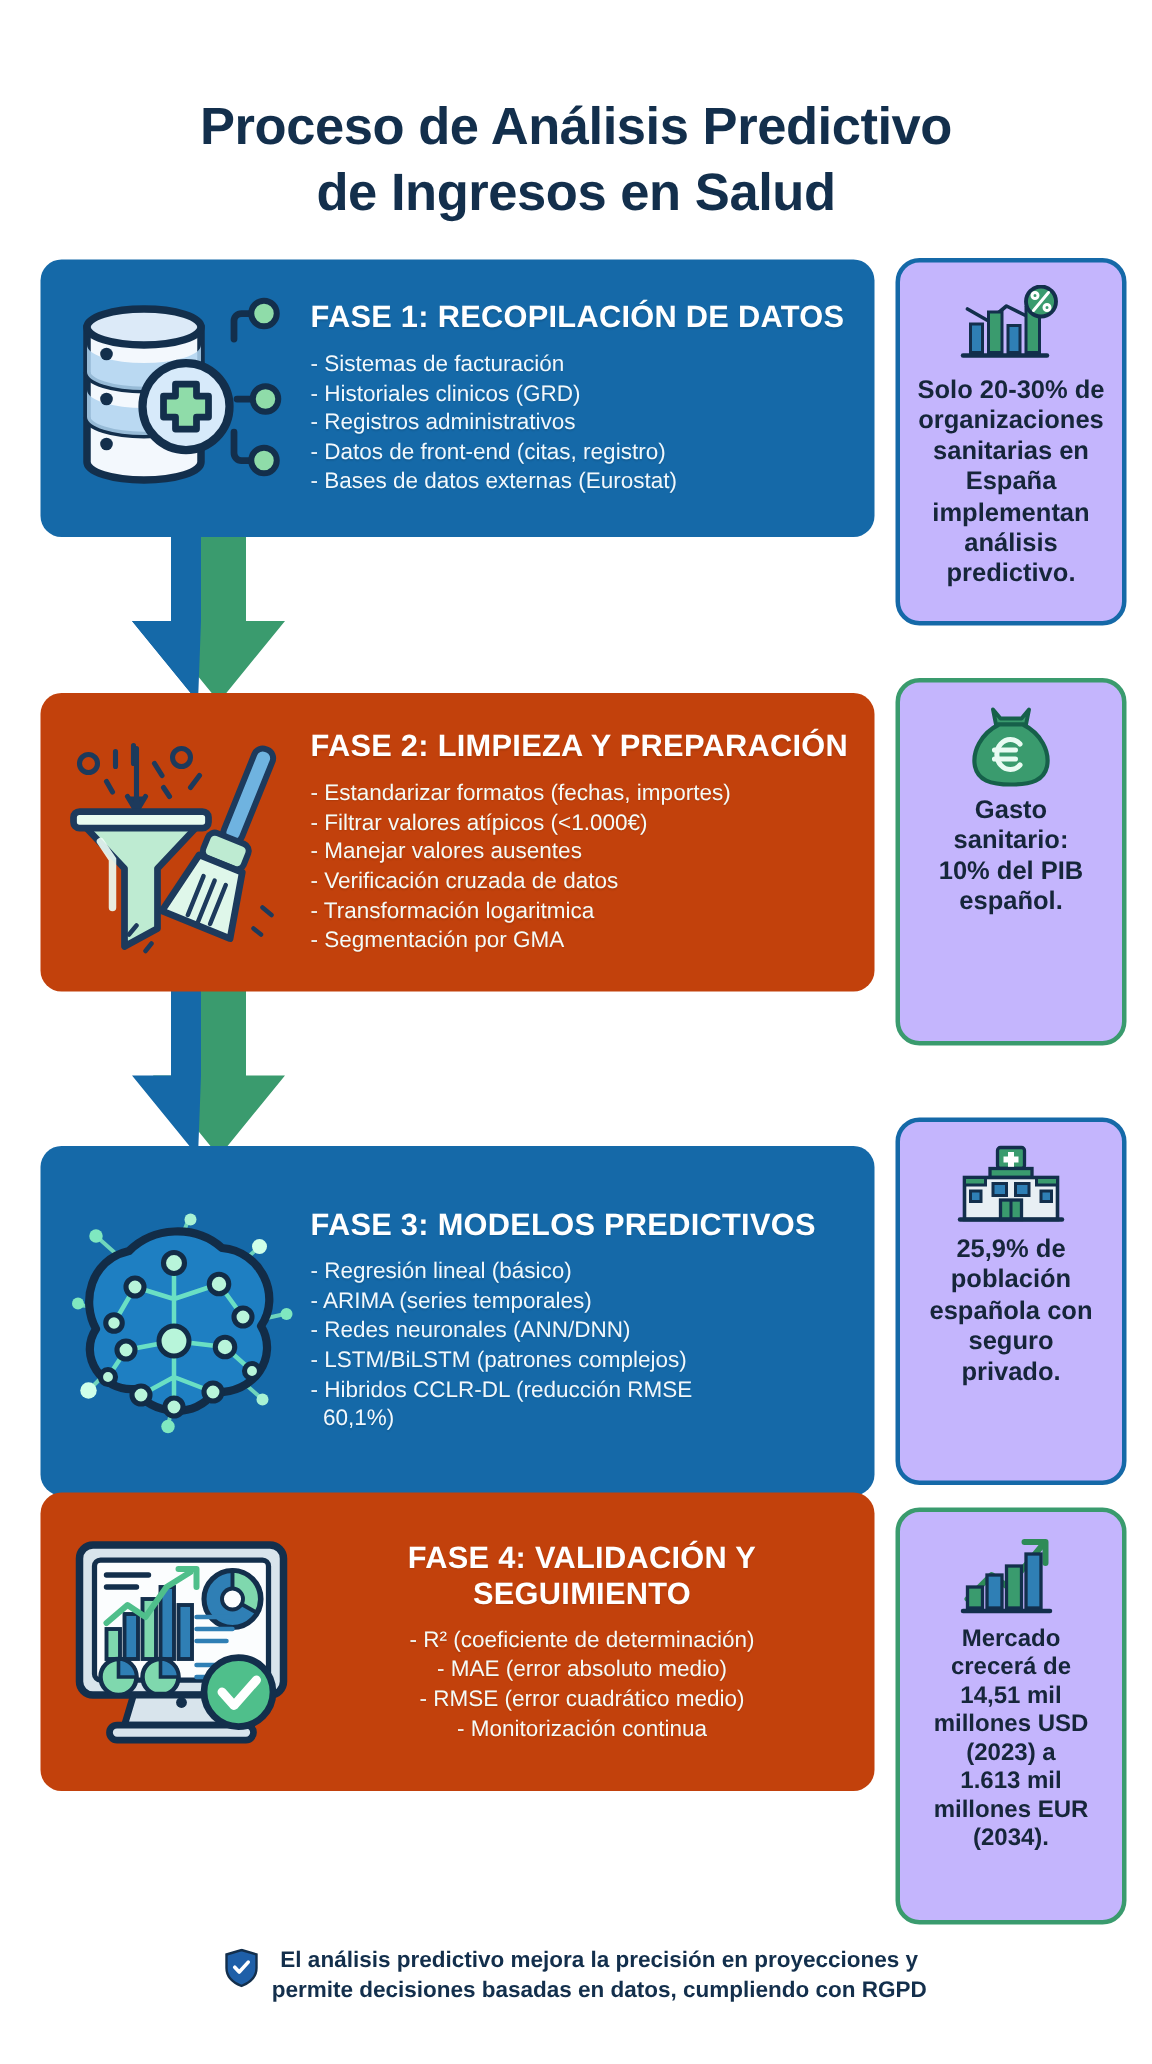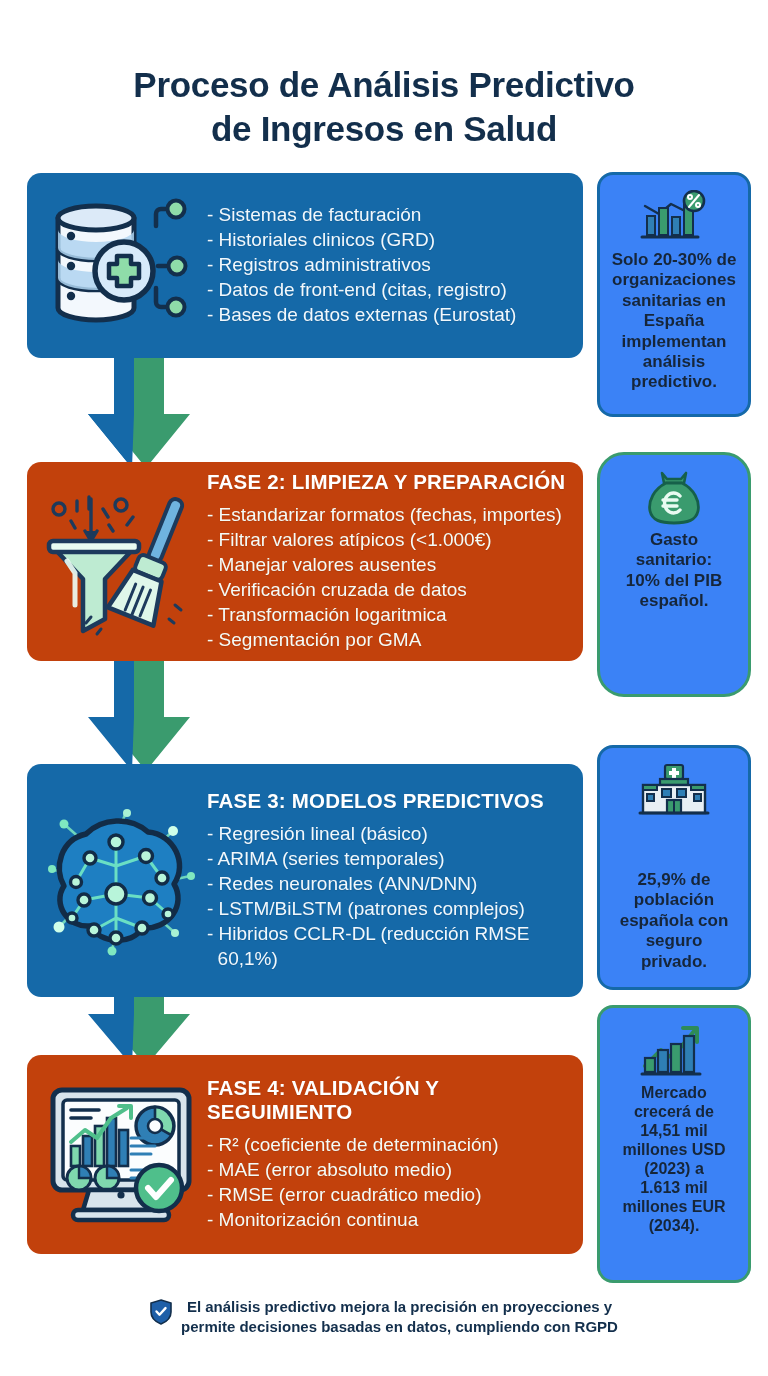--- a/index.html
+++ b/index.html
@@ -38,63 +38,63 @@
     display:flex;align-items:center;justify-content:center;
   }
   .phase-body{flex:1 1 auto;padding-left:2px;}
   .phase-head{
     color:#ffffff;font-size:20.5px;font-weight:bold;
     letter-spacing:0.2px;margin:0 0 9px 0;
     text-shadow:0 1px 1px rgba(0,0,0,.12);
   }
   .phase-list{list-style:none;margin:0;padding:0;}
   .phase-list li{
-    color:#F2F8FC;font-size:19px;line-height:1.31;
+    color:#F2F8FC;font-size:15px;line-height:1.31;
     white-space:pre-wrap;
     text-shadow:0 1px 1px rgba(0,0,0,.10);
   }
   .phase.green .phase-list li{color:#F4FBF7;}
 
   
   #phase-1{top:173px;height:185px;}
   #phase-2{top:462px;height:199px;}
   #phase-3{top:764px;height:233px;}
-  #phase-4{top:1055px;height:199px;}
+  #phase-4{top:995px;height:199px;text-align:center;}
 
   
   .arrow{position:absolute;left:78px;width:120px;z-index:1;}
   #arrow-1{top:352px;height:118px;}
   #arrow-2{top:655px;height:118px;}
   #arrow-3{top:958px;height:110px;}
 
   
   .stat-card{
     position:absolute;left:597px;width:154px;
     box-sizing:border-box;
-    background:#3b82f6;
+    background:#c4b5fd;
     border-radius:16px;
     border:3px solid #1569A8;
     display:flex;flex-direction:column;
     align-items:center;justify-content:flex-start;
     padding:13px 7px 10px 7px;
     z-index:4;
   }
   .stat-card.greenline{border-color:#3A9B6E;}
   .stat-icon{
     height:58px;display:flex;align-items:center;justify-content:center;
     margin-bottom:4px;
   }
   .stat-text{
     color:#16263A;font-size:17px;line-height:1.20;
     text-align:center;font-weight:bold;
     white-space:pre-line;
   }
   #stat-1{top:172px;height:245px;}
-  #stat-2{top:452px;height:245px;border-radius:27px;}
-  #stat-3{top:745px;height:245px;gap:47px;}
+  #stat-2{top:452px;height:245px;}
+  #stat-3{top:745px;height:245px;}
   #stat-4{top:1005px;height:278px;}
   #stat-4 .stat-text{font-size:16px;line-height:1.19;text-align:center;}
 
   
   #footer{
     position:absolute;left:0;top:1297px;width:768px;
     display:flex;align-items:flex-start;justify-content:center;
     gap:9px;padding:0 46px;box-sizing:border-box;
   }
   #footer .txt{
@@ -131,20 +131,21 @@
         <ellipse cx="50" cy="22" rx="38" ry="12" fill="#DCEAF8" stroke="#132F4C" stroke-width="5"></ellipse>
         <circle cx="25" cy="40" r="4.2" fill="#132F4C"></circle>
         <circle cx="25" cy="70" r="4.2" fill="#132F4C"></circle>
         <circle cx="25" cy="100" r="4.2" fill="#132F4C"></circle>
       </g>
       <circle cx="78" cy="75" r="29" fill="#D7EAFA" stroke="#132F4C" stroke-width="5.5"></circle>
       <path d="M71 60 h14 v8 h8 v14 h-8 v8 h-14 v-8 h-8 v-14 h8 z" fill="#8FDCA9" stroke="#132F4C" stroke-width="4.5" stroke-linejoin="round"></path>
     </svg>
   </div>
   <div class="phase-body">
+    <div class="phase-head">FASE 1: RECOPILACIÓN DE DATOS</div>
     <ul class="phase-list">
       <li>- Sistemas de facturación</li>
       <li>- Historiales clinicos (GRD)</li>
       <li>- Registros administrativos</li>
       <li>- Datos de front-end (citas, registro)</li>
       <li>- Bases de datos externas (Eurostat)</li>
     </ul>
   </div>
 </section>
 

